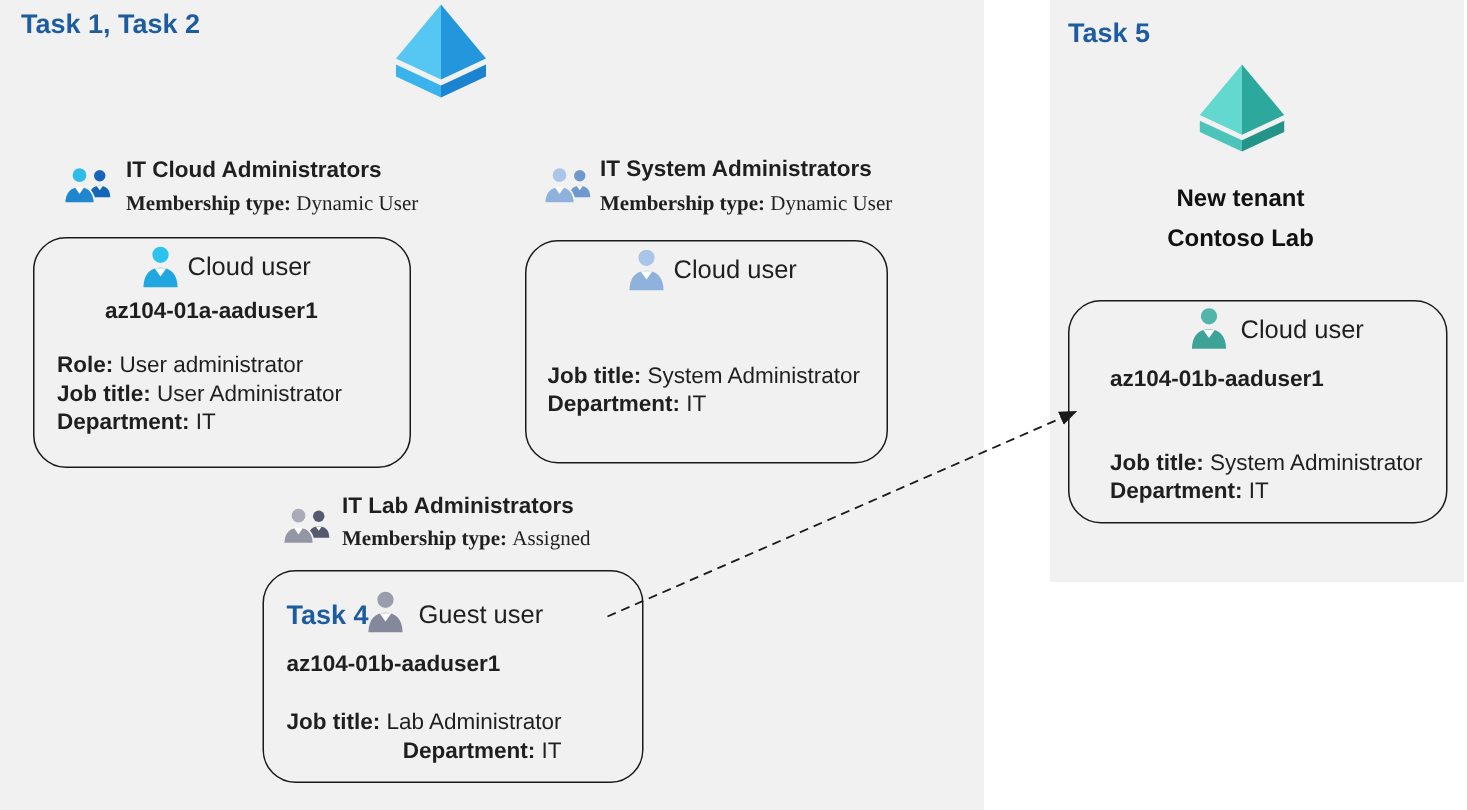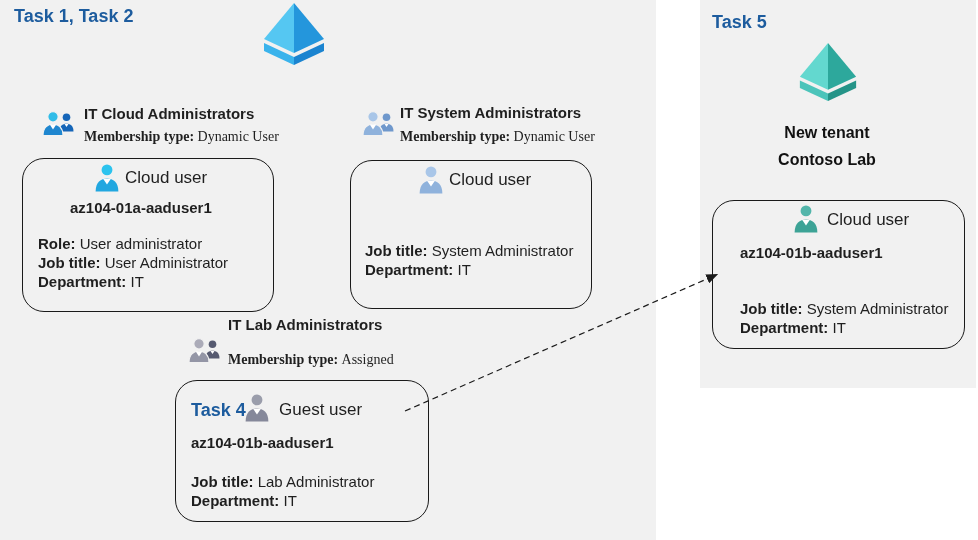--- a/index.html
+++ b/index.html
@@ -104,26 +104,26 @@
   <div class="abs" style="left:188px; top:337px;">
     <svg viewBox="0 0 34 27" width="34" height="27" aria-hidden="true">
       <circle cx="24.5" cy="7.2" r="3.8" fill="var(--group_lab-back)"></circle>
       <path d="M17.5,21.5 C17.5,16 20.5,13.8 24.5,13.8 C28.5,13.8 31.5,16 31.5,21.5 Z" fill="var(--group_lab-back)"></path>
       <polygon points="22.5,14 26.5,14 24.5,16.9" fill="#ffffff"></polygon>
       <circle cx="11" cy="6.8" r="5.2" fill="var(--group_lab-head)" stroke="var(--panel_bg)" stroke-width="1.2"></circle>
       <path d="M1,25.5 C1,17.5 5.5,14.2 11,14.2 C16.5,14.2 21,17.5 21,25.5 Z" fill="var(--group_lab-body)" stroke="var(--panel_bg)" stroke-width="1.2"></path>
       <polygon points="7.8,14.6 14.2,14.6 11,19.4" fill="#ffffff"></polygon>
     </svg>
   </div>
-  <div class="abs group-name" style="left:228px; top:316px;">IT Lab Administrators</div>
+  <div class="abs group-name" style="left:228px; top:329px;">IT Lab Administrators</div>
   <div class="abs member-row" style="left:228px; top:352px;">
     <b>Membership type:</b>&nbsp;<span>Assigned</span>
   </div>
 
-  <div class="card" style="left:175px; top:380px; width:252px; height:140px;">
+  <div class="card" style="left:175px; top:380px; width:252px; height:140px;text-align:right;">
     <div class="abs task-label" style="left:15px; top:19px;">Task 4</div>
     <div class="abs" style="left:68px; top:12px;">
       <svg viewBox="0 0 24 27" width="26" height="30" aria-hidden="true">
         <circle cx="12" cy="6" r="5" fill="var(--user_guest-head)"></circle>
         <path d="M1.5,26 C1.5,17.5 6.3,14 12,14 C17.7,14 22.5,17.5 22.5,26 Z" fill="var(--user_guest-body)"></path>
         <polygon points="8.4,14.3 15.6,14.3 12,19.4" fill="#ffffff"></polygon>
       </svg>
     </div>
     <div class="abs user-type" style="left:103px; top:19px;">Guest user</div>
     <div class="abs user-name" style="left:15px; top:53px;">az104-01b-aaduser1</div>

